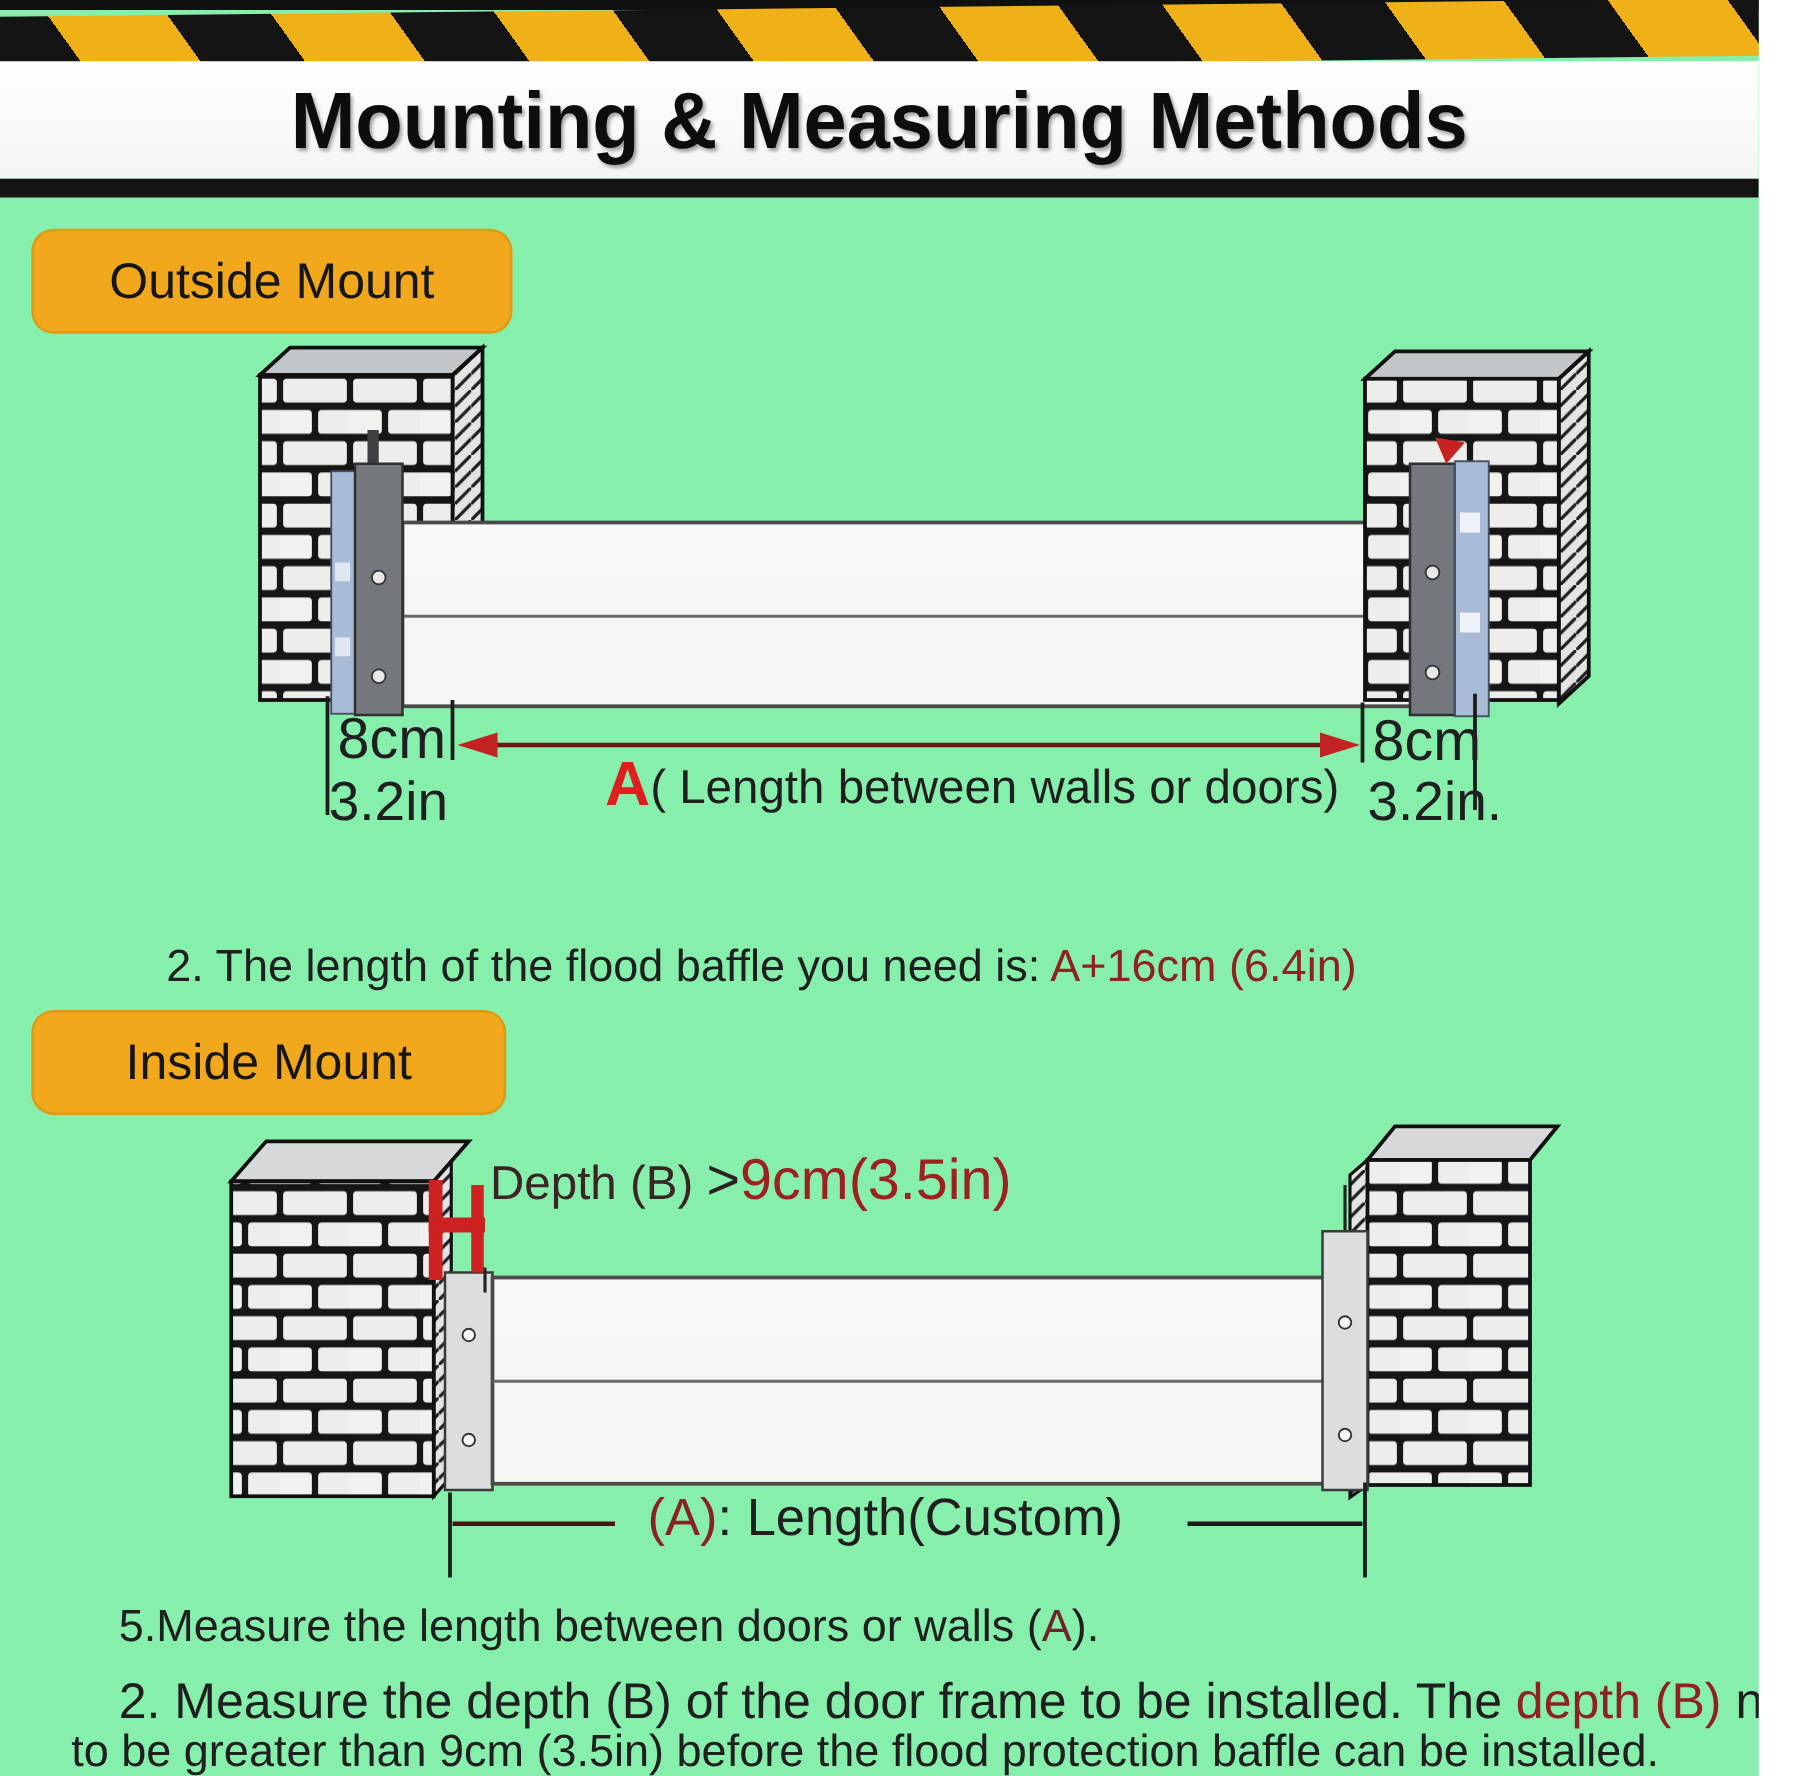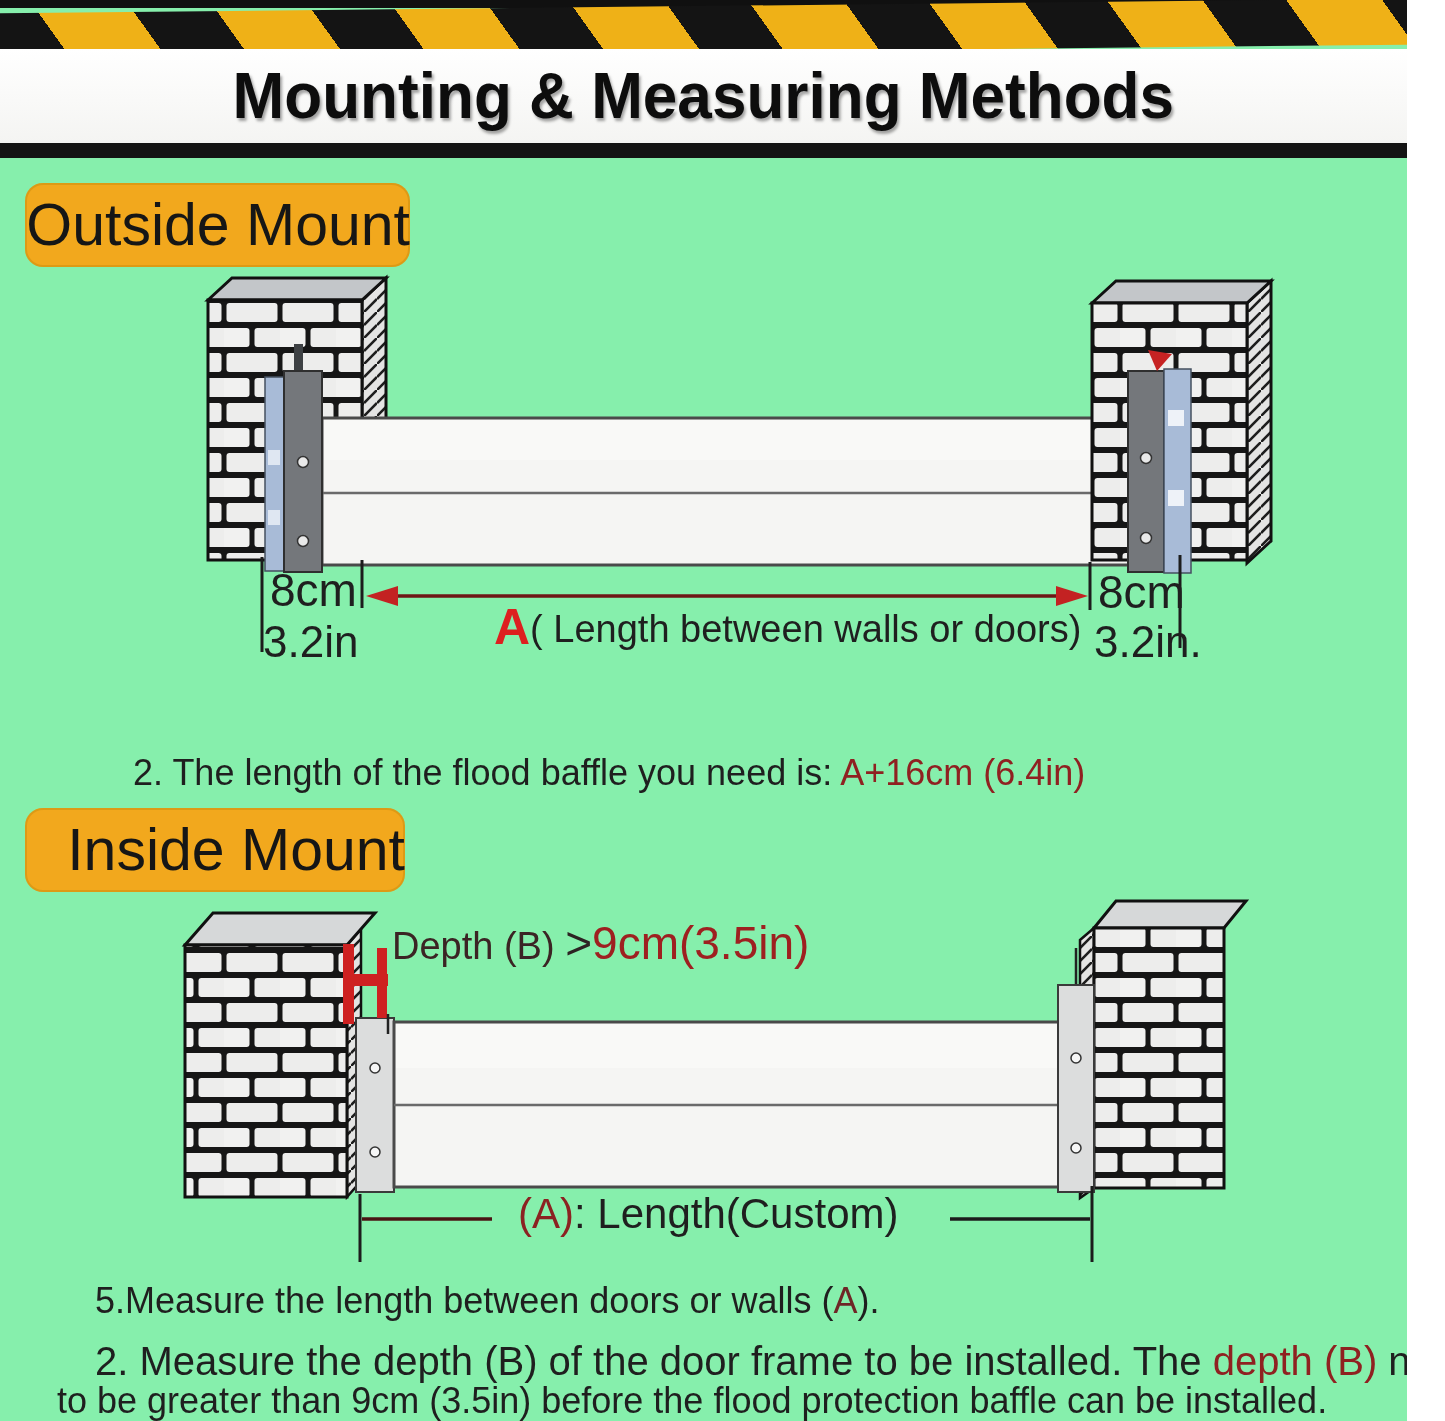--- a/index.html
+++ b/index.html
@@ -13,33 +13,33 @@
         transform:rotate(-0.6deg);}
   .title-band{position:absolute;top:49px;left:0;right:0;height:94px;
         background:linear-gradient(180deg,#ffffff 0%,#f4f4f2 100%);
         display:flex;align-items:center;justify-content:center;}
   .title-band h1{margin:0;font-size:64px;font-weight:bold;color:#0d0d0d;
         letter-spacing:0px;transform:scaleX(0.97);
         text-shadow:2px 3px 3px rgba(0,0,0,0.35);}
   .black-bar{position:absolute;top:143px;left:0;right:0;height:15px;background:#141414;}
   
   .badge{position:absolute;background:#f2a81d;border-radius:18px;color:#161616;
-        font-size:59px;display:flex;align-items:center;justify-content:flex-end;
+        font-size:40px;display:flex;align-items:center;justify-content:center;
         box-shadow:inset 0 0 0 2px rgba(160,110,0,0.25);}
   .badge-outside{left:25px;top:183px;width:385px;height:84px;}
   .badge-inside{left:25px;top:808px;width:380px;height:84px;}
   
   .art{position:absolute;top:0;left:0;width:1445px;height:1421px;}
   
   .t{position:absolute;white-space:nowrap;line-height:1.05;color:#1f1f1f;}
   .dim-cm-left {left:270px;top:566px;font-size:46px;}
   .dim-in-left {left:263px;top:619px;font-size:44px;}
   .dim-cm-right{left:1098px;top:568px;font-size:46px;}
   .dim-in-right{left:1094px;top:619px;font-size:44px;}
-  .a-caption{left:484px;top:601px;font-size:38px;margin-left:10px;}
+  .a-caption{left:484px;top:601px;font-size:38px;}
   .a-caption .red-a{font-size:50px;font-weight:bold;color:#dd1f1f;vertical-align:-2px;}
   .steps-outside-1{left:133px;top:692px;font-size:36px;}
   .steps-outside-2{left:133px;top:754px;font-size:36px;}
   .maroon{color:#8f2121;}
   .soft-maroon{color:#6e2626;}
   .depth-caption{left:392px;top:919px;font-size:38px;color:#3b2424;}
   .depth-caption .gt{font-size:46px;color:#2d2323;}
   .depth-caption .val{font-size:46px;color:#9e2020;}
   .len-custom{left:518px;top:1192px;font-size:42px;text-align:center;}
   .len-custom .dim-a{color:#8b2222;}

